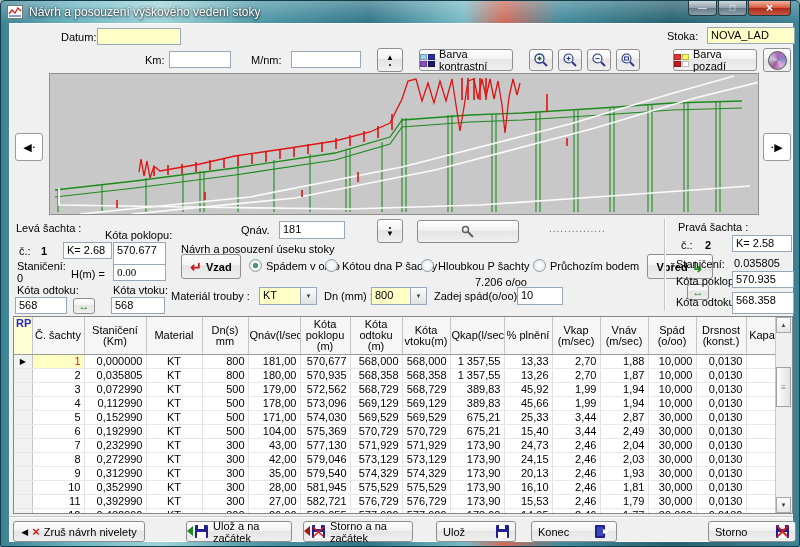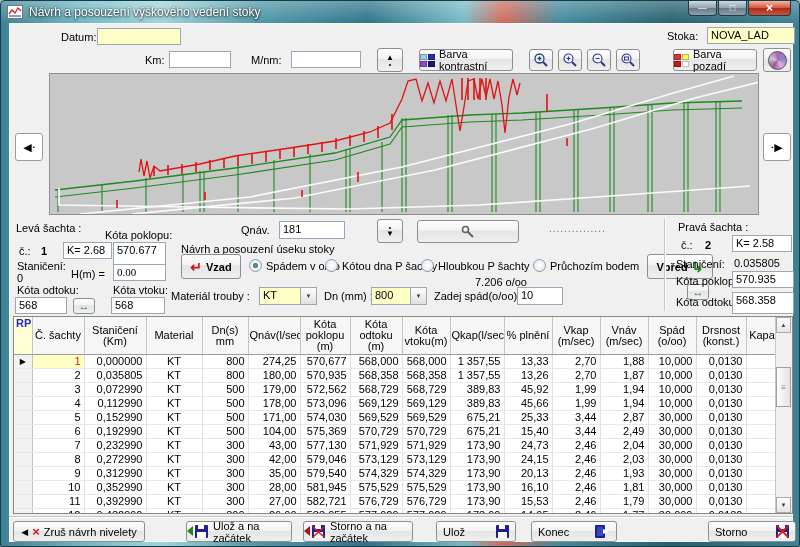--- a/index.html
+++ b/index.html
@@ -368,21 +368,21 @@
               <th>Kapa</th>
             </tr>
           </thead>
           <tbody>
             <tr>
               <td class="sel">▶</td>
               <td class="hot">1</td>
               <td>0,000000</td>
               <td class="ctr">KT</td>
               <td>800</td>
-              <td>274,25</td>
+              <td>181,00</td>
               <td>570,677</td>
               <td>568,000</td>
               <td>568,000</td>
               <td>1 357,55</td>
               <td>13,33</td>
               <td>2,70</td>
               <td>1,88</td>
               <td>10,000</td>
               <td>0,0130</td>
               <td></td>

